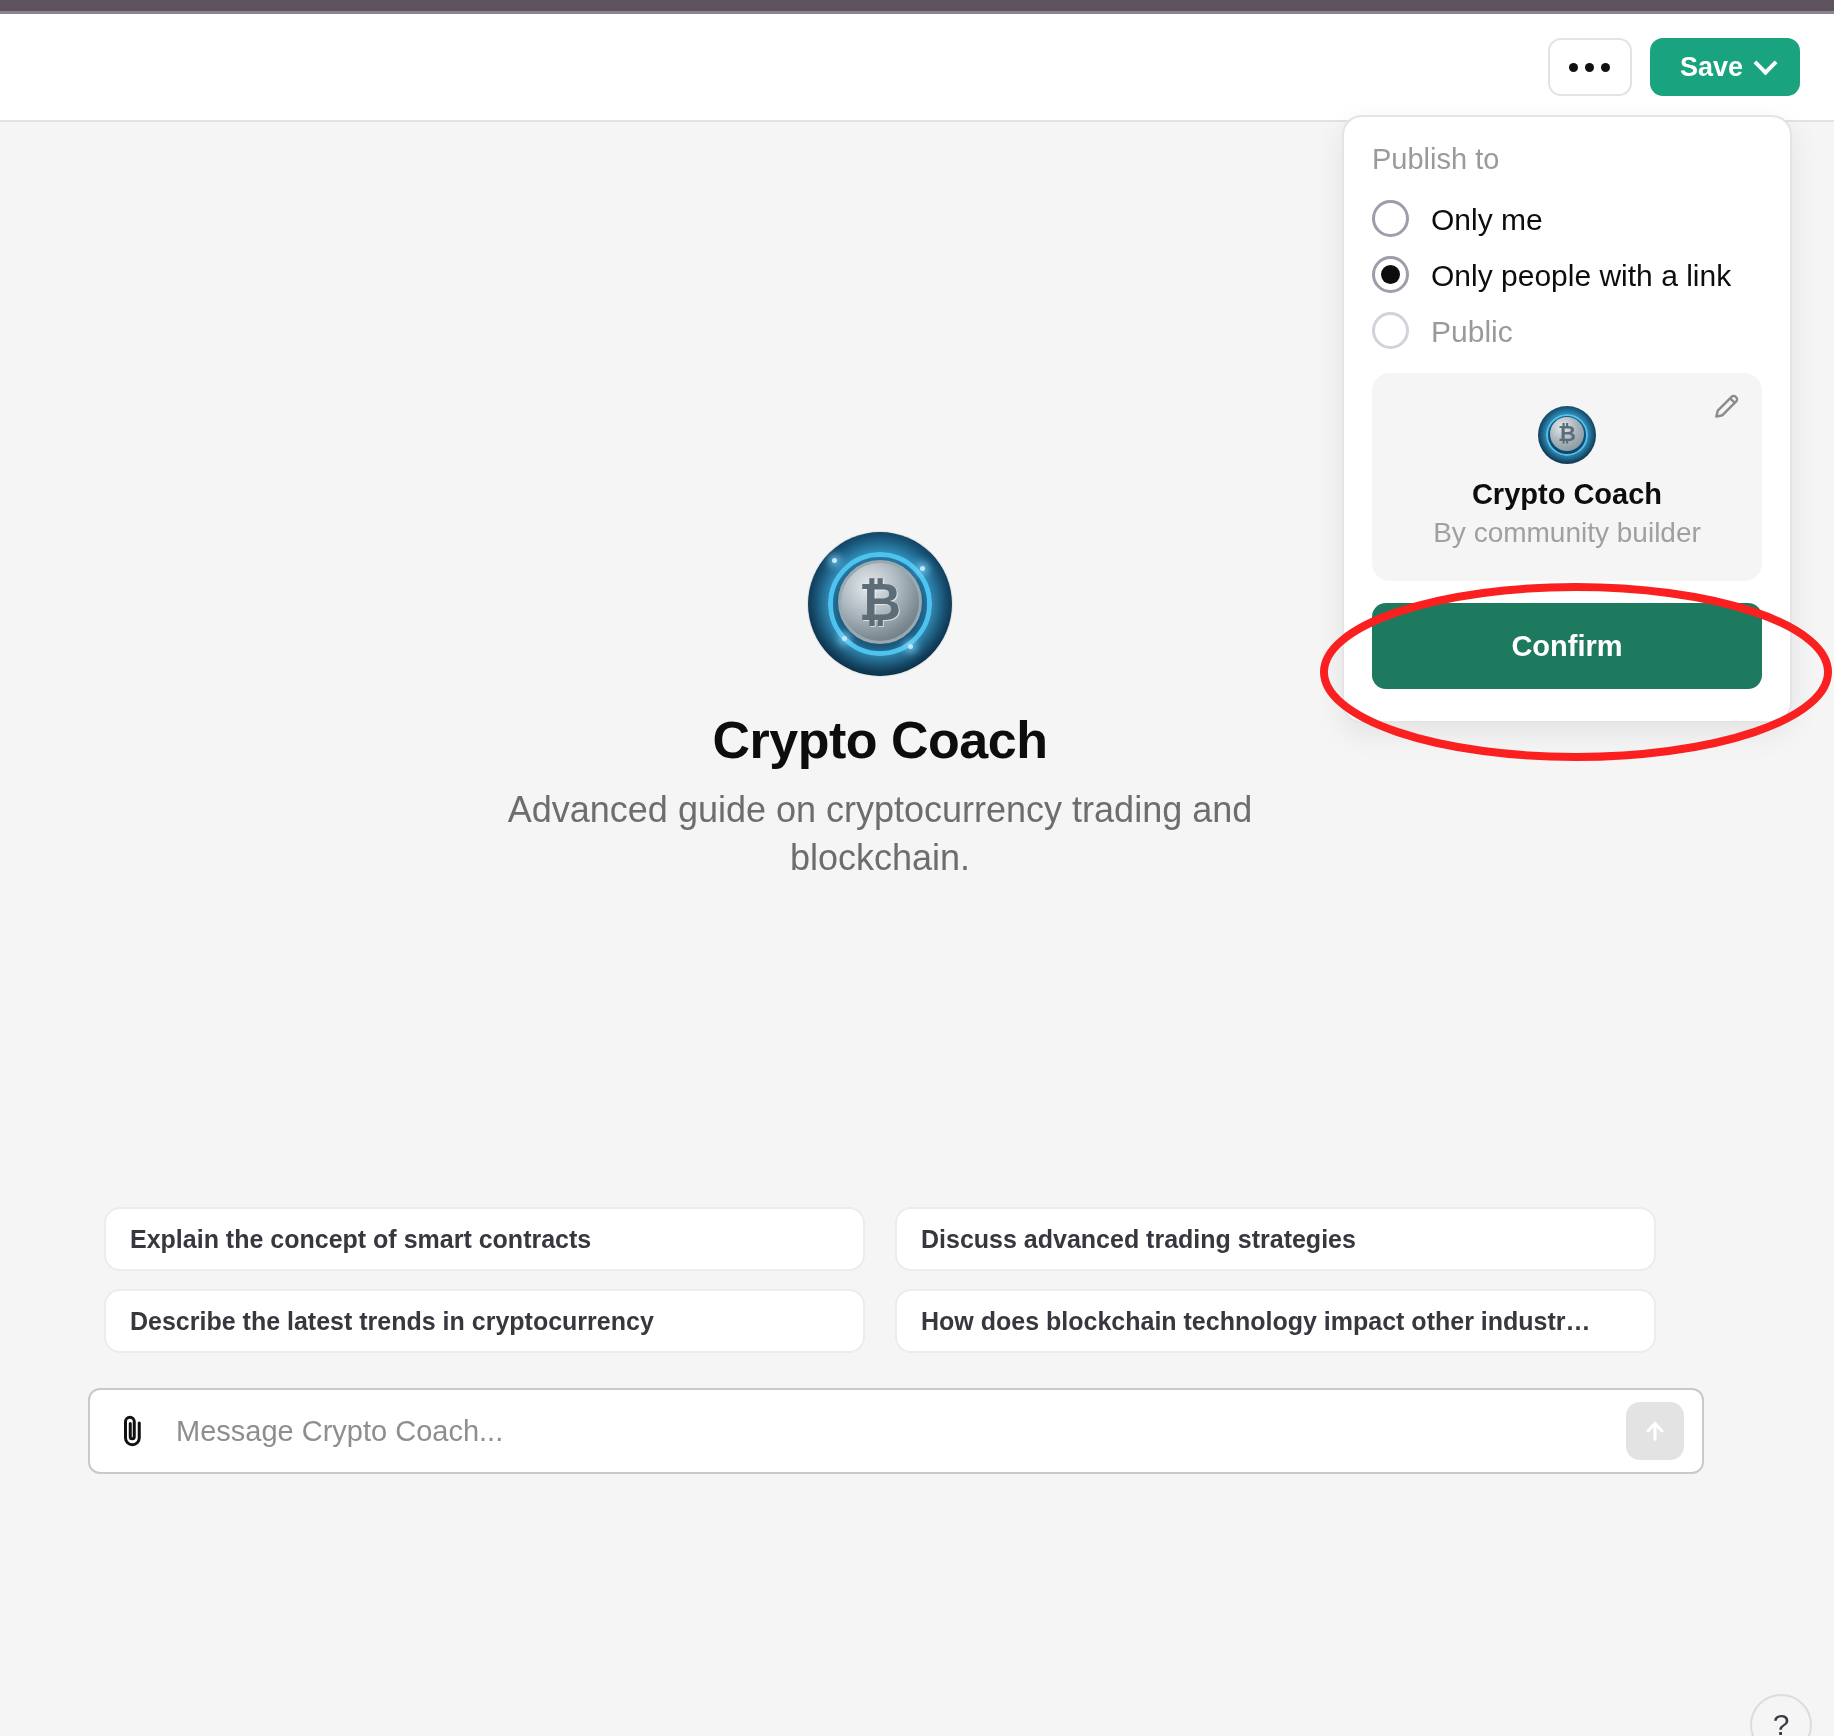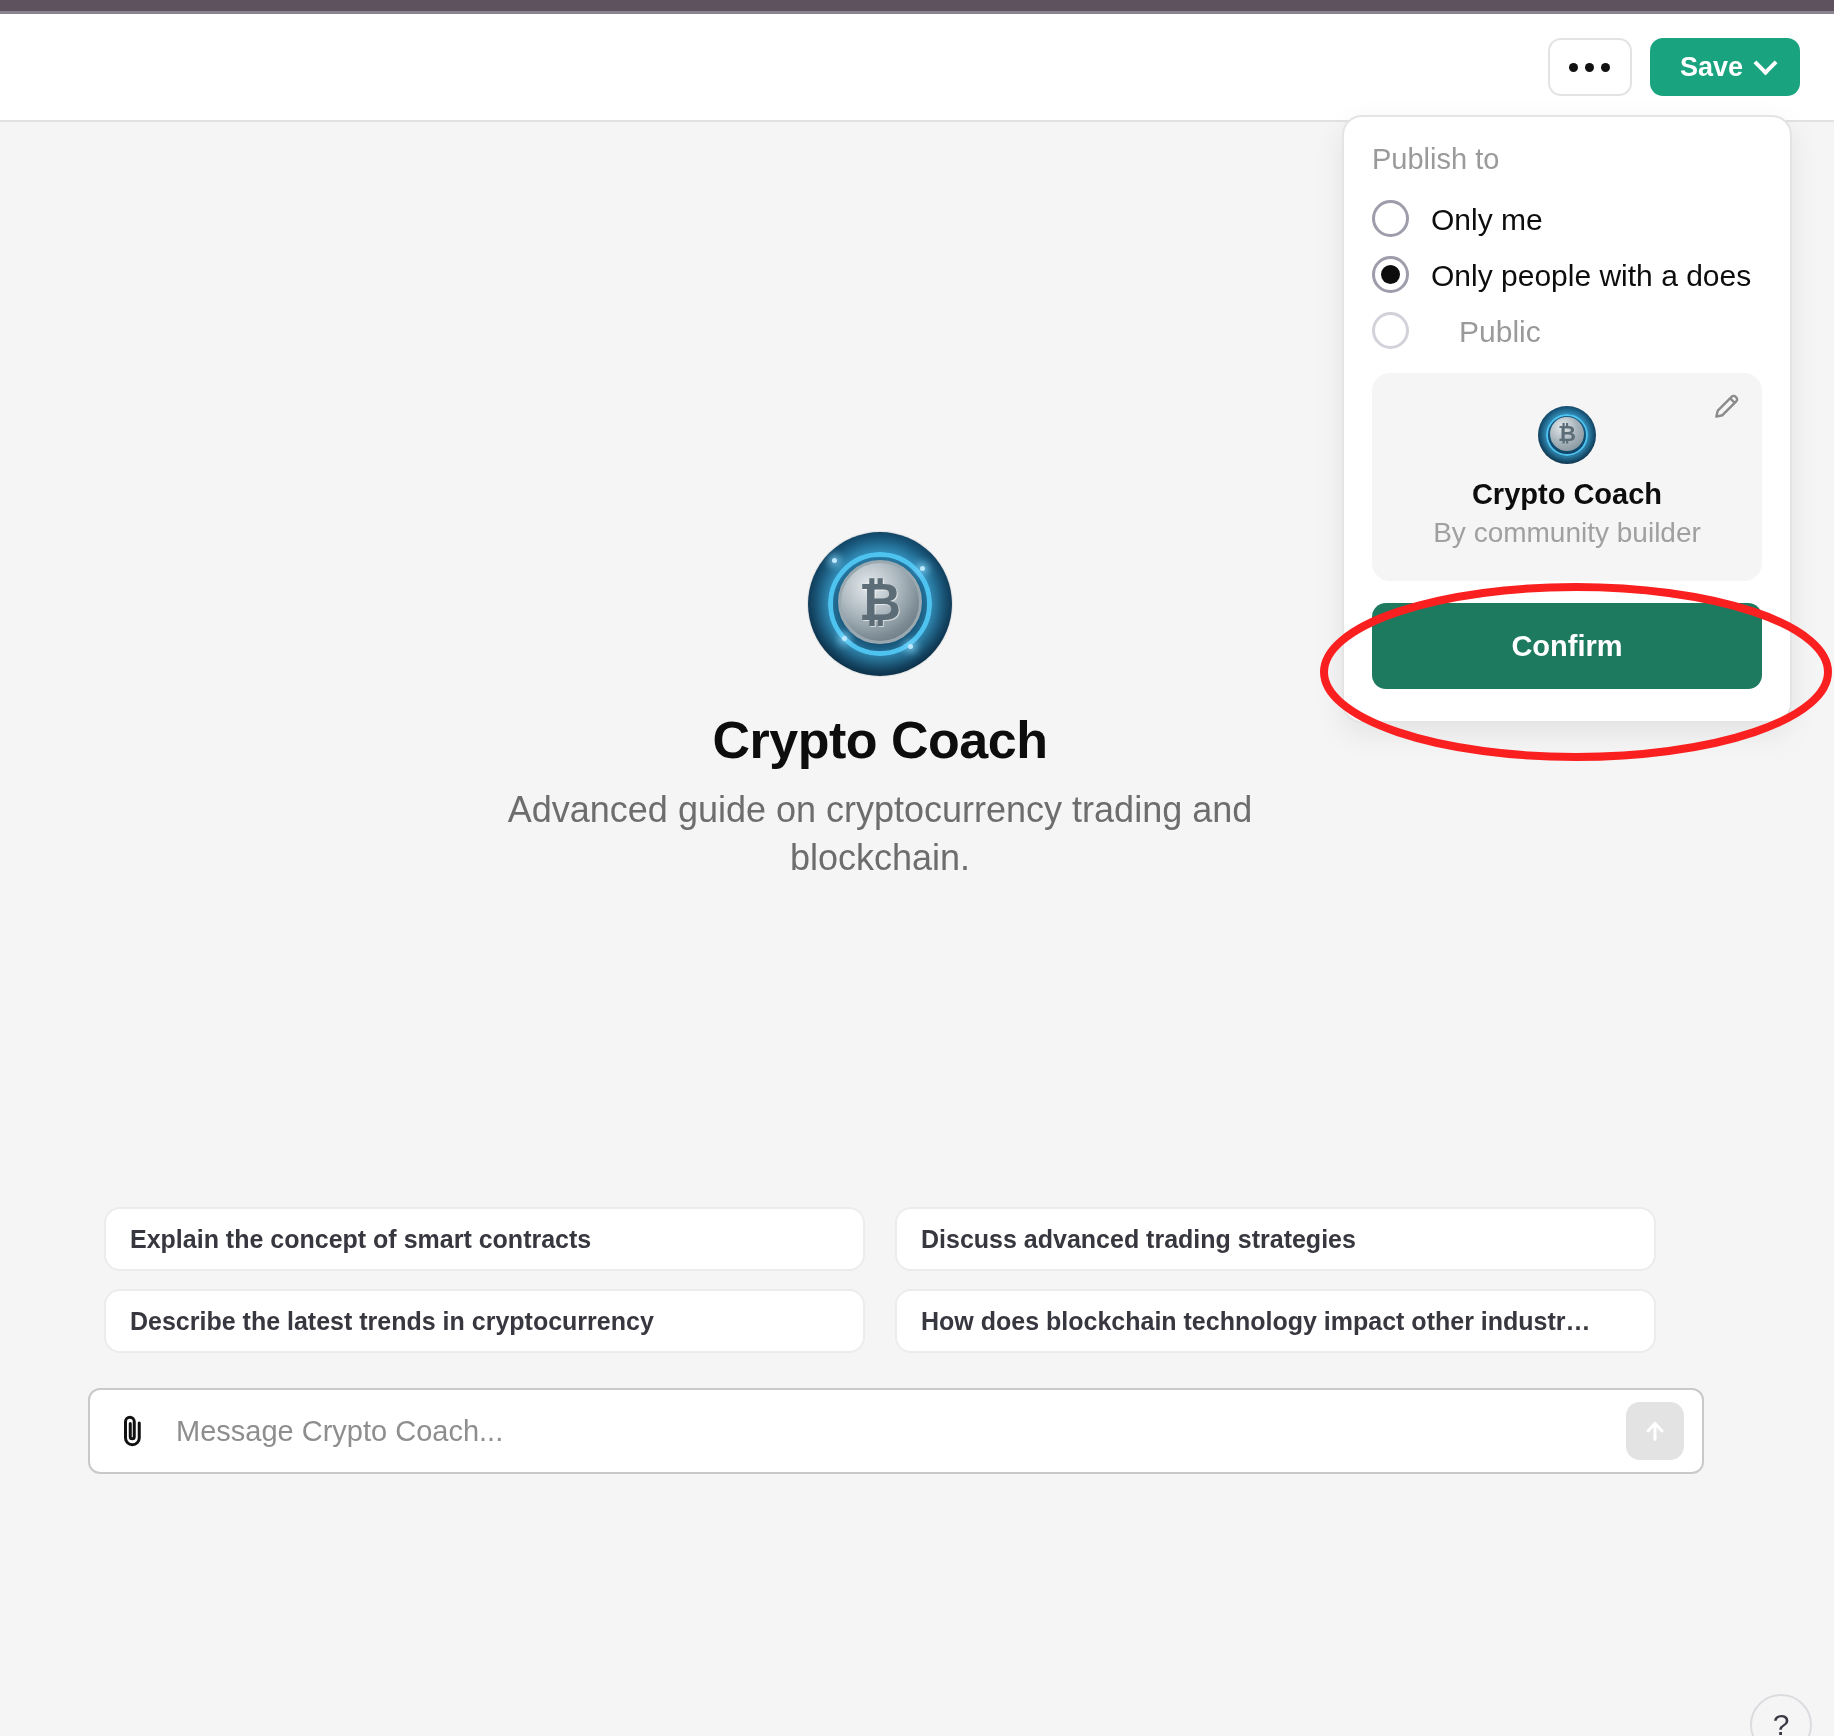--- a/index.html
+++ b/index.html
@@ -296,21 +296,21 @@
   .radio.disabled { border-color: #d2d2da; }
   .radio .inner {
     width: 19px; height: 19px;
     border-radius: 50%;
     background: #0d0d0d;
   }
   .radio-label {
     font-size: 30px;
     color: #0d0d0d;
   }
-  .radio-label.muted { color: #9a9a9a; margin-left: 28px; }
+  .radio-label.muted { color: #9a9a9a; }
 
   .gpt-card {
     margin-top: 24px;
     position: relative;
     height: 208px;
     background: #f5f5f5;
     border-radius: 18px;
     display: flex;
     flex-direction: column;
     align-items: center;
@@ -472,21 +472,21 @@
 
   <div class="radio-row">
     <span class="radio"></span>
     <span class="radio-label">Only me</span>
   </div>
 
   <div class="radio-row">
     <span class="radio">
       <span class="inner"></span>
     </span>
-    <span class="radio-label">Only people with a does</span>
+    <span class="radio-label">Only people with a link</span>
   </div>
 
   <div class="radio-row">
     <span class="radio disabled"></span>
     <span class="radio-label muted">Public</span>
   </div>
 
   <div class="gpt-card">
     <span class="edit-icon">
       <svg width="34" height="34" viewBox="0 0 24 24">

